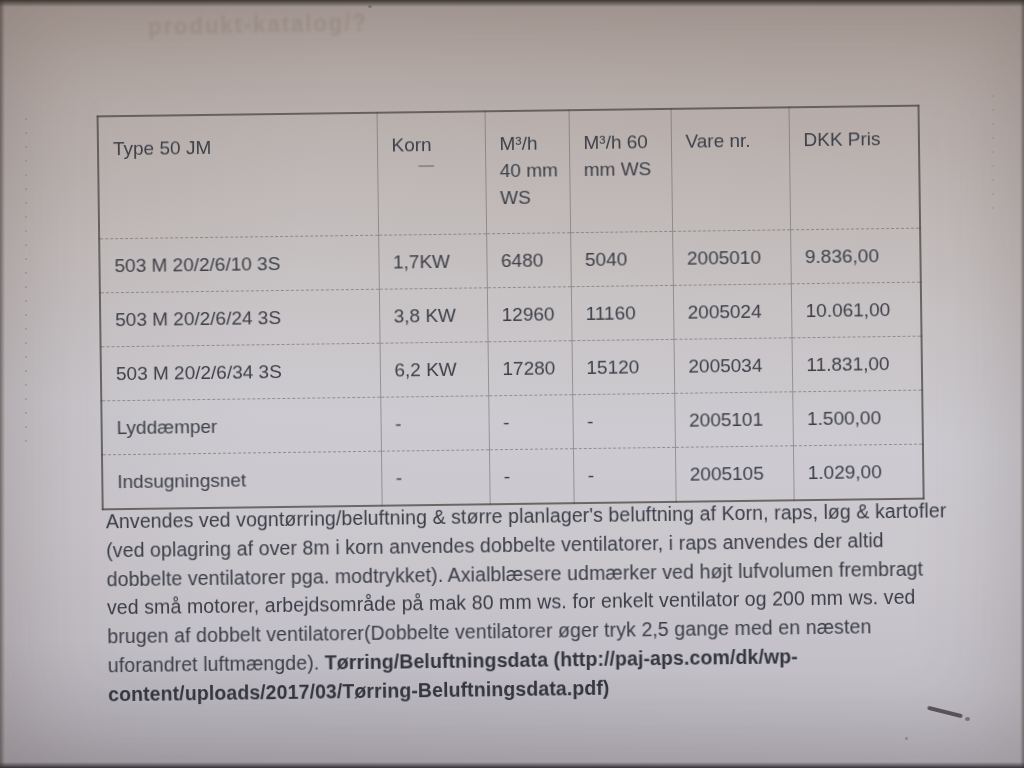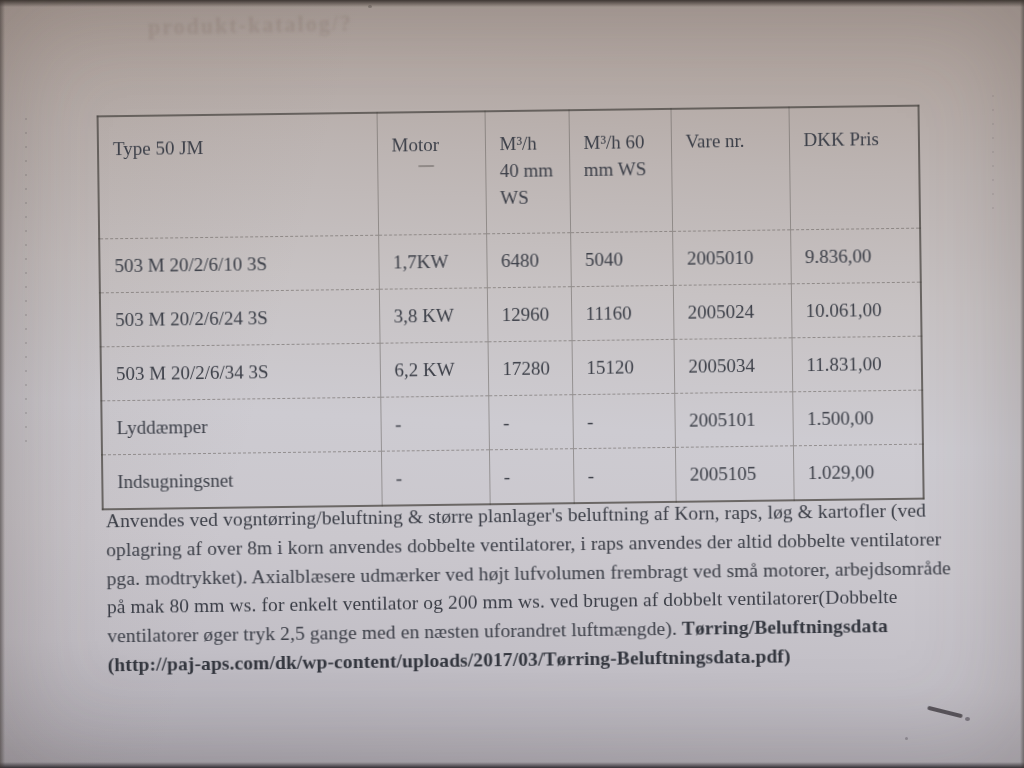--- a/index.html
+++ b/index.html
@@ -8,21 +8,20 @@
     background: #888;
     font-family: "Liberation Sans", "DejaVu Sans", sans-serif;
   }
   .photo {
     position: relative; width: 1024px; height: 768px; overflow: hidden;
     background:
       linear-gradient(105deg, rgba(125,105,92,0.14) 0%, rgba(125,105,92,0.0) 30%),
       linear-gradient(183deg,
         #aa9e98 0%, #b2a7a2 10%, #bcb4b2 22%, #c7c2c3 38%,
         #cdcbd1 55%, #cac7cd 70%, #c2bfc6 84%, #b1aeb6 95%, #a7a4ac 100%);
-    font-family: Liberation Serif, serif;
   }
   .vignette {
     position: absolute; inset: 0; pointer-events: none;
     box-shadow: inset 0 0 95px 14px rgba(72,60,53,0.22);
   }
   .edge { position: absolute; pointer-events: none; }
   .edge-top    { top: 0; left: 0; right: 0; height: 7px;
                  background: linear-gradient(#3e3833, rgba(62,56,51,0)); }
   .edge-bottom { bottom: 0; left: 0; right: 0; height: 6px;
                  background: linear-gradient(rgba(52,50,56,0), #333137); }
@@ -120,21 +119,21 @@
           <col style="width:108px">
           <col style="width:84px">
         <col style="width:102px">
           <col style="width:118px">
           <col style="width:130px">
       </colgroup>
       <thead>
         <tr>
           <th>Type 50 JM</th>
           <th>
-            <span>Motor</span>
+            <span>Korn</span>
             <span class="motor-mark"></span>
           </th>
           <th>M³/h 40 mm WS</th>
           <th>M³/h 60 mm WS</th>
           <th>Vare nr.</th>
           <th>DKK Pris</th>
         </tr>
       </thead>
       <tbody>
         <tr>

